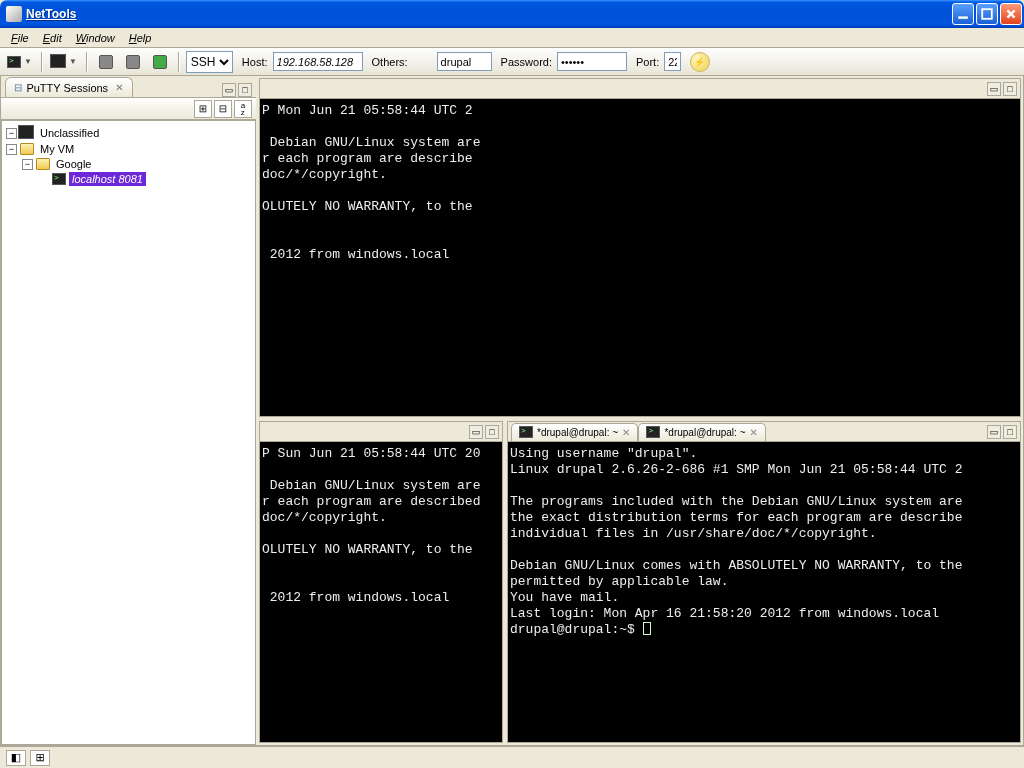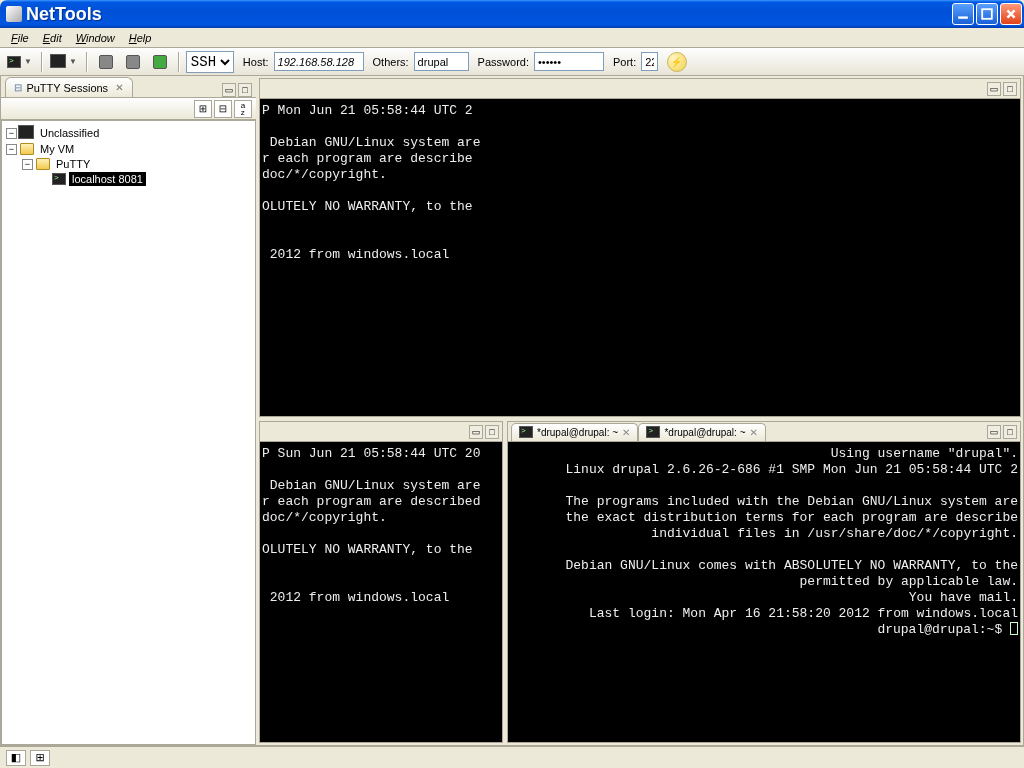--- a/index.html
+++ b/index.html
@@ -22,21 +22,21 @@
   padding: 0 2px 0 6px;
   color: white;
   border-top-left-radius: 7px;
   border-top-right-radius: 7px;
 }
 .titlebar .app-icon {
   width: 16px; height: 16px; margin-right: 4px;
   background: linear-gradient(135deg,#fff,#aaa);
   border-radius: 2px;
 }
-.titlebar .title { font-weight: bold; font-size: 18px; flex: 1; text-shadow: 1px 1px 1px #003080; }
+.titlebar .title { font-weight: bold; font-size: 12px; flex: 1; text-shadow: 1px 1px 1px #003080; text-decoration: underline; }
 .titlebar .win-btns { display: flex; gap: 2px; }
 .titlebar .win-btn {
   width: 22px; height: 22px;
   border: 1px solid #fff;
   border-radius: 3px;
   display: flex; align-items: center; justify-content: center;
   color: white; font-weight: bold; font-size: 12px;
   cursor: pointer;
 }
 .win-btn.min, .win-btn.max { background: linear-gradient(to bottom,#5aa0ff,#1961d6); }
@@ -64,29 +64,29 @@
 }
 .tool-btn {
   height: 22px; min-width: 24px;
   display: flex; align-items: center; justify-content: center;
   border: 1px solid transparent; border-radius: 2px;
   padding: 0 2px; cursor: pointer; gap: 2px;
 }
 .tool-btn .arrow { font-size: 8px; color: #555; margin-left:1px;}
 .tool-sep { width: 2px; height: 20px; border-left: 1px solid #aca899; border-right: 1px solid #fff; margin: 0 3px; }
 select.protocol {
-  height: 22px; font-size: 14px; border: 1px solid #7f9db9; background: white; font-family: Liberation Mono, monospace;
+  height: 22px; font-size: 12px; border: 1px solid #7f9db9; background: white;
 }
 .toolbar label { margin: 0 2px 0 6px; }
 .toolbar input[type=text], .toolbar input[type=password] {
   height: 19px; font-size: 11px;
   border: 1px solid #7f9db9; padding: 0 3px; background: white;
 }
 .host-input { width: 90px; font-style: italic; }
-.login-input { width: 55px; }
+.login-input { width: 55px; margin-left: 24px; }
 .pass-input { width: 70px; }
 .port-input { width: 17px; }
 .go-btn {
   width: 20px; height: 20px;
   border: 1px solid #c9b562; border-radius: 10px;
   background: radial-gradient(circle at 30% 30%, #fff5c2, #f2d24a);
   cursor: pointer; margin-left: 6px;
   display: flex; align-items: center; justify-content: center;
 }
 
@@ -150,21 +150,21 @@
 .tree .node {
   display: flex; align-items: center; gap: 3px; cursor: pointer;
 }
 .tree .expander {
   width: 11px; height: 11px; border: 1px solid #888; background: #fff;
   font-size: 9px; line-height: 9px; text-align: center;
   display: inline-flex; align-items:center; justify-content:center;
 }
 .tree .spacer { width: 11px; height: 11px; display:inline-block; }
 .tree .label { padding: 1px 3px; }
-.tree .selected .label { background: #000000; color: white; }
+.tree .selected .label { background: #6d28d9; color: white; font-style: italic; }
 .icon-folder { width: 14px; height: 12px; background: linear-gradient(#fde08a,#e6b822); border:1px solid #b38a1d; border-radius:1px; display:inline-block;}
 .icon-folder.open { background: linear-gradient(#fff0b7,#f0ca50); }
 .icon-terminal { width: 14px; height: 12px; background: #222; border:1px solid #555; display:inline-block; position:relative;}
 .icon-terminal::after{content:">";color:#9f9;font-size:8px;position:absolute;left:1px;top:-1px;}
 .icon-twoterm { width:14px; height:12px; display:inline-block; background:
   linear-gradient(#222,#222); border:1px solid #555; position:relative;}
 .icon-twoterm::before{content:"";position:absolute;left:-3px;top:-3px;width:14px;height:12px;background:#222;border:1px solid #555;}
 
 .footer {
   height: 22px; background: #ece9d8; border-top: 1px solid #aca899;
@@ -180,21 +180,21 @@
   padding: 2px 2px 2px 0;
   background: #ece9d8;
 }
 .editor-row { display: flex; gap: 4px; flex: 1; min-height: 0;}
 .editor-pane {
   display: flex; flex-direction: column; background: #ece9d8;
   border: 1px solid #aca899; flex: 1; min-width: 0;
 }
 .row1 .editor-pane { flex: 1; }
 .row2 .editor-pane.left { flex: 0 0 244px; }
-.row2 .editor-pane.right { flex: 1; text-align: right; }
+.row2 .editor-pane.right { flex: 1; }
 .pane-tabbar {
   height: 20px; display: flex; align-items: flex-end; padding: 0 3px;
   border-bottom: 1px solid #aca899;
   background: #ece9d8;
 }
 .pane-tab {
   height: 18px;
   border: 1px solid #aca899; border-bottom: none;
   border-top-left-radius: 5px; border-top-right-radius: 5px;
   background: linear-gradient(to bottom,#fff,#ece9d8);
@@ -318,21 +318,21 @@
           <div class="node">
             <span class="expander">−</span>
             <span class="icon-folder open"></span>
             <span class="label">My VM</span>
           </div>
           <ul>
             <li>
               <div class="node">
                 <span class="expander">−</span>
                 <span class="icon-folder open"></span>
-                <span class="label">PuTTY</span>
+                <span class="label">Google</span>
               </div>
               <ul>
                 <li>
                     <div class="node selected">
                   <span class="spacer"></span>
                   <span class="icon-terminal"></span>
                   <span class="label">localhost 8081</span>
                 </div>
                   </li>
               </ul>

